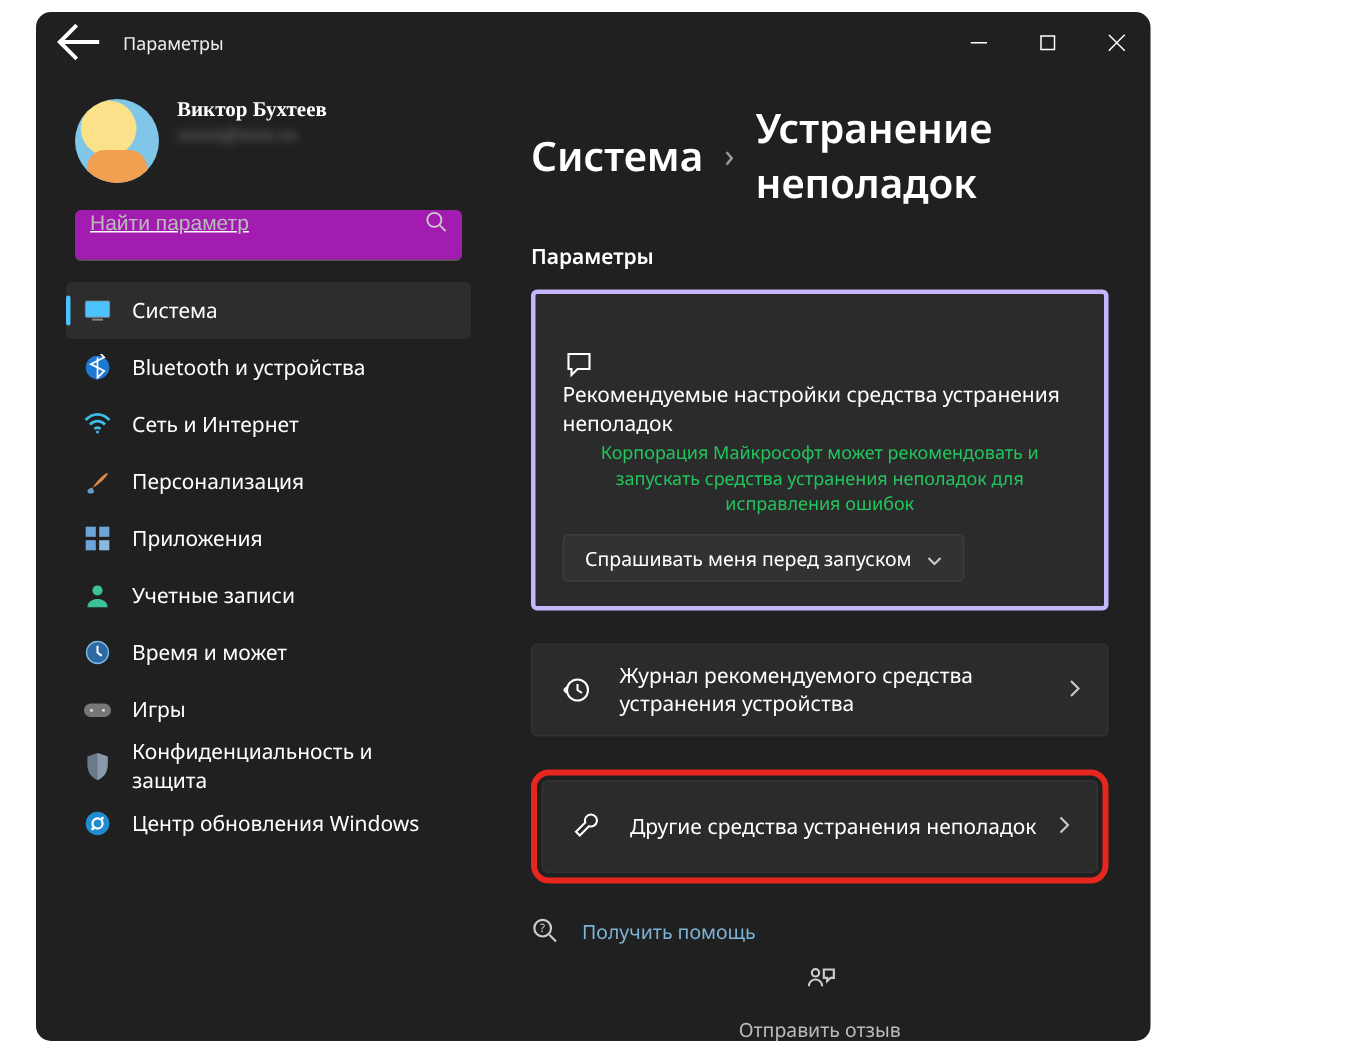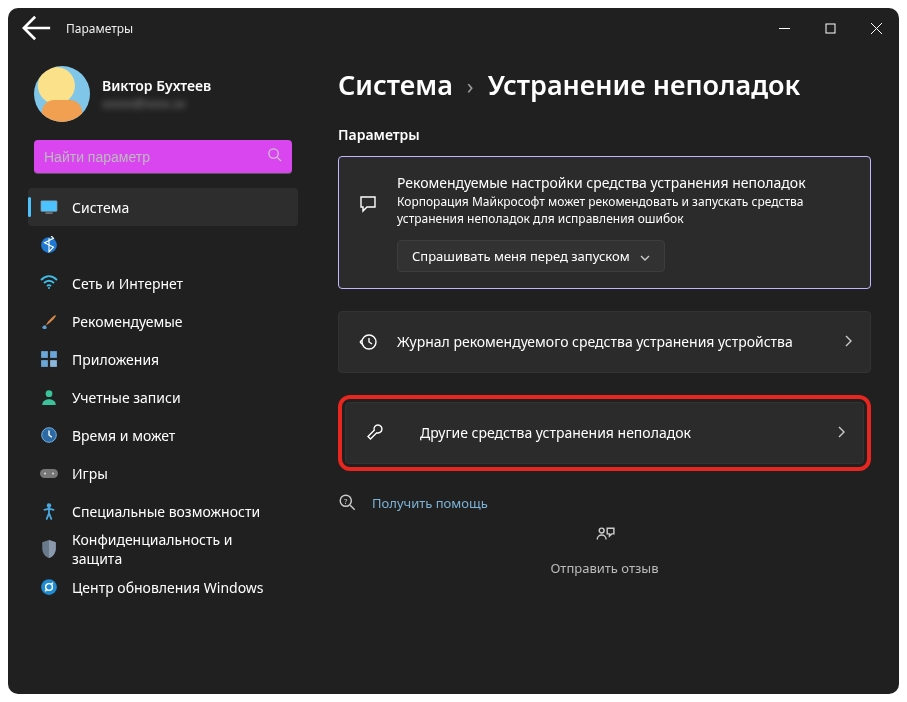--- a/index.html
+++ b/index.html
@@ -4,22 +4,22 @@
 <style>
   * { box-sizing: border-box; margin: 0; padding: 0; }
   body {
     width: 907px; height: 702px;
     background: #fff;
     font-family: "Segoe UI", system-ui, sans-serif;
     overflow: hidden;
   }
   .window {
     position: absolute;
-    left: 8px; top: 8px;
-    width: 891px; height: 686px;
+    left: 24px; top: 8px;
+    width: 743px; height: 686px;
     background: #202020;
     border-radius: 10px;
     color: #fff;
     overflow: hidden;
   }
   
   .titlebar {
     height: 40px;
     display: flex; align-items: center;
     padding-left: 14px;
@@ -49,24 +49,25 @@
   .body {
     display: flex;
     height: calc(100% - 40px);
   }
   .sidebar {
     width: 300px;
     padding: 10px 10px 0 20px;
     display: flex; flex-direction: column;
   }
   .profile {
-    display: flex; align-items: center;
+    display: flex; 
     gap: 12px;
     padding: 8px 6px 8px 6px;
     margin-bottom: 10px;
+    font-family: Liberation Serif, serif;
   }
   .avatar {
     width: 56px; height: 56px; border-radius: 50%;
     background: radial-gradient(circle at 40% 35%, #fbe18a 0 18px, transparent 19px),
                 linear-gradient(#7fc6e8,#7fc6e8);
     position: relative; overflow: hidden;
     flex-shrink:0;
   }
   .avatar::after{
     content:""; position:absolute; left:8px; right:8px; bottom:-4px; height:26px;
@@ -76,26 +77,27 @@
   .profile-email {
     font-size: 12px; color: #888;
     filter: blur(3px);
     user-select: none;
   }
   .search-wrap {
     margin: 0 6px 14px 6px;
   }
   .search {
     width: 100%; height: 34px;
-    background: #d946ef;
+    background: #a21caf;
     border: none; border-bottom: 1px solid #555;
     border-radius: 4px;
-    display: flex; align-items: center;
+    display: flex; align-items: flex-start;
     padding: 0 10px;
     color: #fff;
+    text-decoration: underline;
   }
   .search input {
     flex: 1; background: transparent; border: none; outline: none;
     color: #fff; font-size: 14px;
   }
   .search input::placeholder { color: #bbb; }
   .search-icon { color: #ccc; font-size: 14px; margin-left: 6px; }
   .nav { list-style: none; }
   .nav-item {
     display: flex; align-items: center;
@@ -130,37 +132,38 @@
   }
   .breadcrumb {
     display: flex; align-items: center; gap: 14px;
     font-size: 27px; font-weight: 600;
     margin-bottom: 22px;
   }
   .breadcrumb .sep { color: #999; font-size: 22px; font-weight: 400; }
   .section-label { font-size: 14px; font-weight: 600; color: #fff; margin-bottom: 12px; }
   .card {
     background: #2b2b2b;
-    border: 1px solid #c4b5fd;
+    border: 3px solid #c4b5fd;
     border-radius: 4px;
     padding: 16px 18px;
     display: flex; align-items: center;
     margin-bottom: 8px;
+    flex-direction: column;
   }
   .card.rec { align-items: flex-start; }
   .card-icon {
     width: 22px; height: 22px; margin-right: 18px;
     display: flex; align-items: center; justify-content: center;
     color: #fff;
     flex-shrink: 0;
   }
   .card-icon svg { width: 20px; height: 20px; }
   .card-body { flex: 1; }
   .card-title { font-size: 14px; color: #fff; }
-  .card-sub { font-size: 12px; color: #ffffff; margin-top: 2px; line-height: 1.4; }
+  .card-sub { font-size: 12px; color: #22c55e; margin-top: 2px; line-height: 1.4; text-align: center; }
   .dropdown {
     margin-top: 12px;
     display: inline-flex; align-items: center;
     background: #323232; border: 1px solid #3d3d3d;
     border-radius: 4px;
     height: 32px;
     padding: 0 14px;
     font-size: 13px; color: #fff;
     gap: 10px;
     cursor: pointer;
@@ -179,21 +182,21 @@
   .row-card .card-icon { margin-right: 18px; }
   .row-card .label { flex: 1; font-size: 14px; }
   .row-card .arrow { color: #ccc; font-size: 14px; }
   .spacer { height: 14px; }
   .highlight {
     border: 4px solid #e6261f;
     border-radius: 12px;
     padding: 3px;
     margin-bottom: 12px;
   }
-  .highlight .row-card { margin-bottom: 0; gap: 16px; }
+  .highlight .row-card { margin-bottom: 0; }
   .footer-links {
     margin-top: 22px;
     display: flex; flex-direction: column; gap: 12px;
   }
   .footer-link {
     display: flex; align-items: center; gap: 14px;
     font-size: 13px; color: #7db3d6;
     cursor: pointer;
   }
   .footer-link .card-icon { width: 20px; height: 20px; color: #ccc; margin-right:0;}
@@ -265,40 +268,41 @@
           </span>
           <span>Система</span>
         </li>
         <li class="nav-item">
           <span class="nav-icon">
             <svg viewBox="0 0 16 16">
                 <circle cx="8" cy="8" r="7" fill="#1f78d1"></circle>
                 <path d="M8 2v12l4-4-8-4 8-4-4-4" fill="none" stroke="#fff" stroke-width="1"></path>
               </svg>
           </span>
+          <span>Bluetooth и устройства</span>
         </li>
         <li class="nav-item">
           <span class="nav-icon">
             <svg viewBox="0 0 18 14" fill="none" stroke="#3fbce8" stroke-width="1.8">
                 <path d="M1 4c5-5 11-5 16 0"></path>
                 <path d="M4 7c3-3 7-3 10 0"></path>
                 <path d="M7 10c1.2-1.2 2.8-1.2 4 0"></path>
                 <circle cx="9" cy="12" r="1" fill="#3fbce8" stroke="none"></circle>
               </svg>
           </span>
           <span>Сеть и Интернет</span>
         </li>
         <li class="nav-item">
           <span class="nav-icon">
             <svg viewBox="0 0 16 16">
                 <path d="M3 13l2 0c0-3 8-11 9-10s-7 9-10 9z" fill="#d88a4a"></path>
                 <path d="M2 14c0-1 1-2 2-2s2 1 2 2-3 2-4 0z" fill="#5aa0d6"></path>
               </svg>
           </span>
-          <span>Рекомендуемые</span>
+          <span>Персонализация</span>
         </li>
         <li class="nav-item">
           <span class="nav-icon">
             <svg viewBox="0 0 16 16">
                 <rect x="1" y="1" width="6" height="6" fill="#6aa6d8"></rect>
                 <rect x="9" y="1" width="6" height="6" fill="#6aa6d8"></rect>
                 <rect x="1" y="9" width="6" height="6" fill="#6aa6d8"></rect>
                 <rect x="9" y="9" width="6" height="6" fill="#8bb8dd"></rect>
               </svg>
           </span>
@@ -325,29 +329,20 @@
         </li>
         <li class="nav-item">
           <span class="nav-icon">
             <svg viewBox="0 0 18 12">
                 <rect x="0" y="2" width="18" height="9" rx="4.5" fill="#777"></rect>
                 <circle cx="5" cy="6.5" r="1" fill="#ddd"></circle>
                 <circle cx="13" cy="6.5" r="1" fill="#ddd"></circle>
               </svg>
           </span>
           <span>Игры</span>
-        </li>
-        <li class="nav-item">
-          <span class="nav-icon">
-            <svg viewBox="0 0 16 16">
-                <circle cx="8" cy="3" r="2" fill="#4aa8e0"></circle>
-                <path d="M8 5v5M4 7l4-1 4 1M6 15l2-5 2 5" stroke="#4aa8e0" stroke-width="1.6" fill="none" stroke-linecap="round"></path>
-              </svg>
-          </span>
-          <span>Специальные возможности</span>
         </li>
         <li class="nav-item">
           <span class="nav-icon">
             <svg viewBox="0 0 14 16">
                 <path d="M7 0l6 2v5c0 5-3 8-6 9-3-1-6-4-6-9V2z" fill="#6a7a8a"></path>
                 <path d="M7 0l6 2v5c0 5-3 8-6 9z" fill="#8a9aac"></path>
               </svg>
           </span>
           <span>Конфиденциальность и защита</span>
         </li>

